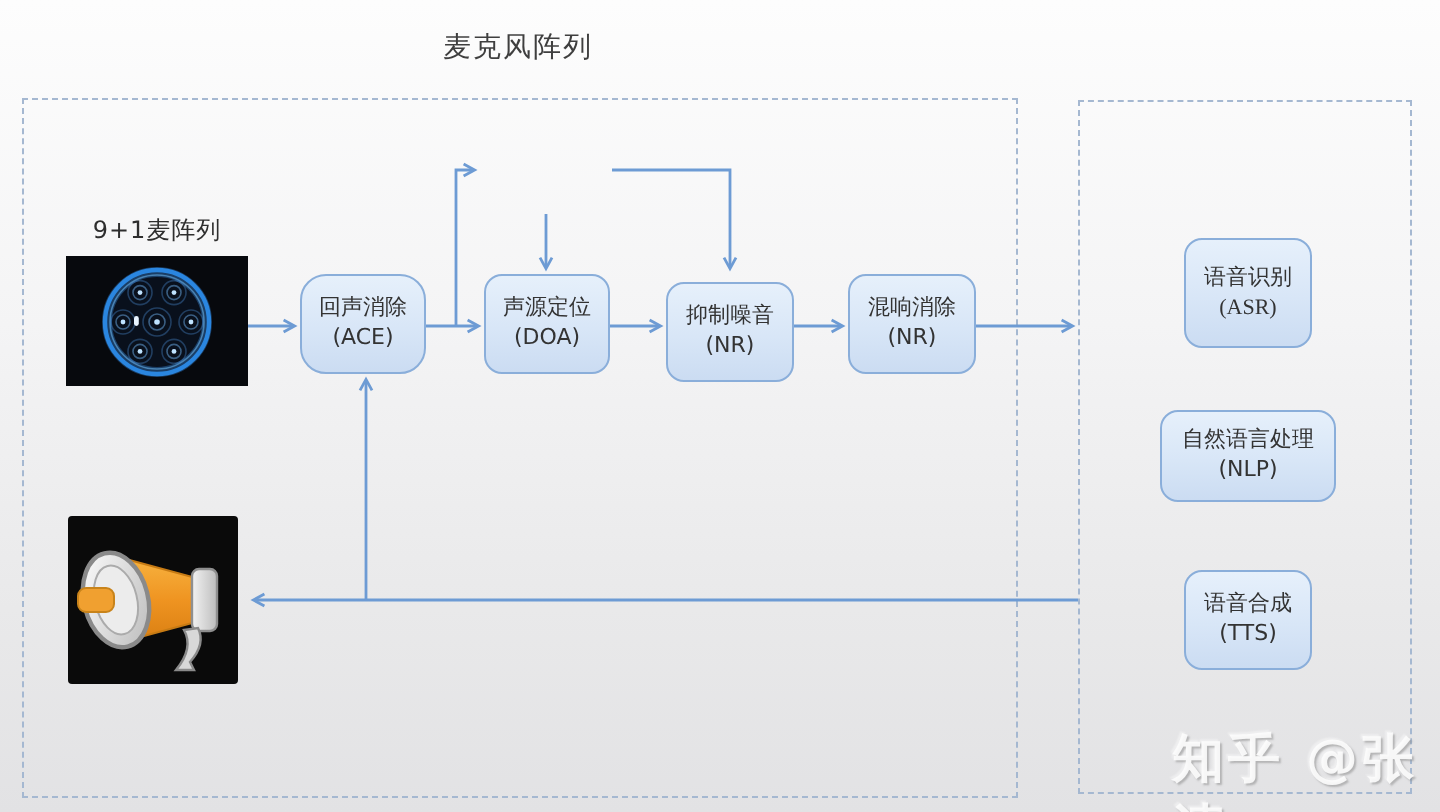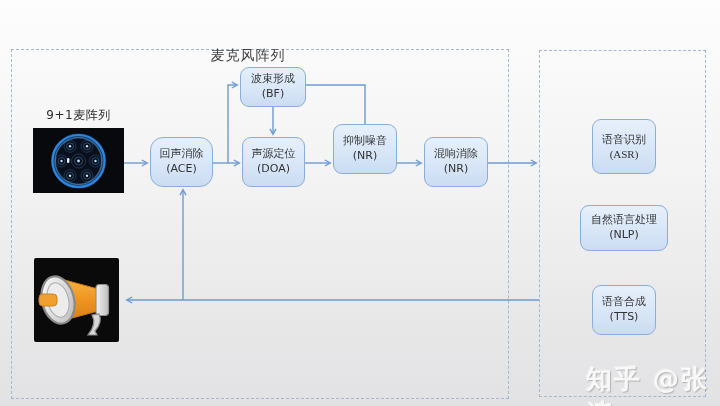--- a/index.html
+++ b/index.html
@@ -33,21 +33,21 @@
     color:rgba(252,252,252,0.92);
     text-shadow:1px 1px 1px rgba(140,140,140,0.55), -1px -1px 1px rgba(255,255,255,0.4);
     z-index:3;
   }
 </style>
 </head>
 <body>
 
 <div id="canvas">
 
-  <div class="section-title" style="left:0;width:496px;margin-top:31px;">麦克风阵列</div>
+  <div class="section-title" style="left:11px;width:496px;">麦克风阵列</div>
 
   <div class="container-box" style="left:11px;top:49px;width:496px;height:348px;"></div>
   <div class="container-box" style="left:539px;top:50px;width:165px;height:345px;"></div>
 
   <svg id="connector-layer" width="720" height="406" viewBox="0 0 720 406">
     <defs>
       <marker id="arr" markerWidth="10" markerHeight="10" refX="6.2" refY="4" orient="auto" markerUnits="userSpaceOnUse">
         <path d="M1,1 L6.5,4 L1,7" fill="none" stroke="#6d9bd4" stroke-width="1.4"></path>
       </marker>
     </defs>
@@ -151,36 +151,32 @@
       </g>
 
       <rect x="5" y="36" width="18" height="12" rx="4" fill="#f0a030" stroke="#c8831a" stroke-width="1"></rect>
 
       <rect x="62" y="26.5" width="12.5" height="31" rx="3.5" fill="url(#silverGrad)" stroke="#8f8f8f" stroke-width="1.2"></rect>
 
       <path d="M65,56 Q69,64 61,73 L63,77 L54,77 Q63,66 58,57 Z" fill="#d8d8d8" stroke="#8a8a8a" stroke-width="1.2"></path>
     </svg>
   </div>
 
-  <div class="node" style="left:240px;top:67px;width:66px;height:40px;">
-    <span>波束形成</span>
-    <span>(BF)</span>
-  </div>
 
   <div class="node" style="left:150px;top:137px;width:63px;height:50px;border-radius:13px;">
     <span>回声消除</span>
     <span>(ACE)</span>
   </div>
 
   <div class="node" style="left:242px;top:137px;width:63px;height:50px;">
     <span>声源定位</span>
     <span>(DOA)</span>
   </div>
 
-  <div class="node" style="left:333px;top:124px;width:64px;height:50px;">
+  <div class="node" style="left:333px;top:141px;width:64px;height:50px;">
     <span>抑制噪音</span>
     <span>(NR)</span>
   </div>
 
   <div class="node" style="left:424px;top:137px;width:64px;height:50px;">
     <span>混响消除</span>
     <span>(NR)</span>
   </div>
 
   <div class="node" style="left:592px;top:119px;width:64px;height:55px;font-family:Liberation Serif, serif;">

